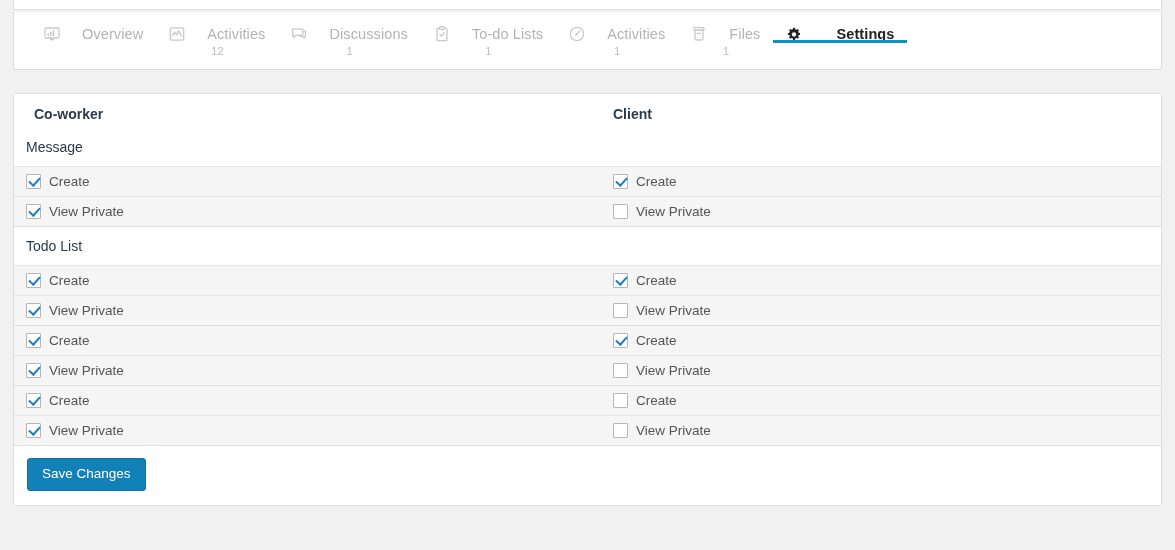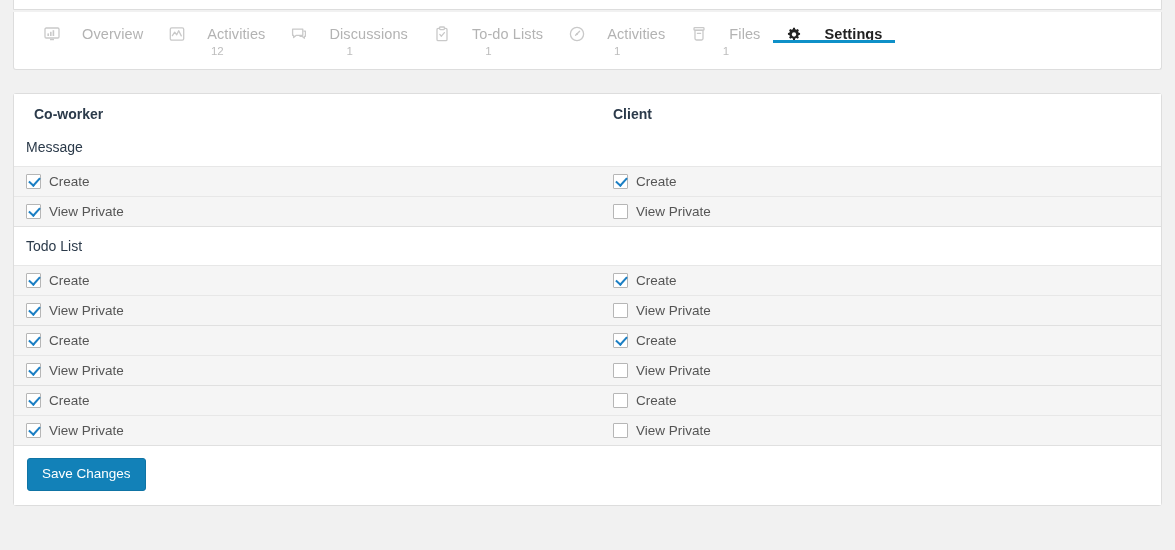--- a/index.html
+++ b/index.html
@@ -65,21 +65,21 @@
     color: #b3b3b3;
     letter-spacing: 0.1px;
   }
   .tab-count {
     font-size: 11.5px;
     color: #bdbdbd;
     margin-top: 4px;
     line-height: 1;
     text-align: center;
   }
-  .tab.active .tab-label { color: #222222; font-weight: bold; }
+  .tab.active .tab-label { color: #222222; font-weight: bold; margin-left: 12px; }
   .tab.active .tab-underline {
     position: absolute;
     left: 0; right: 0; bottom: -1px;
     height: 3px;
     background: #0e90c8;
   }
 
   
   .perm-panel {
     position: absolute;

